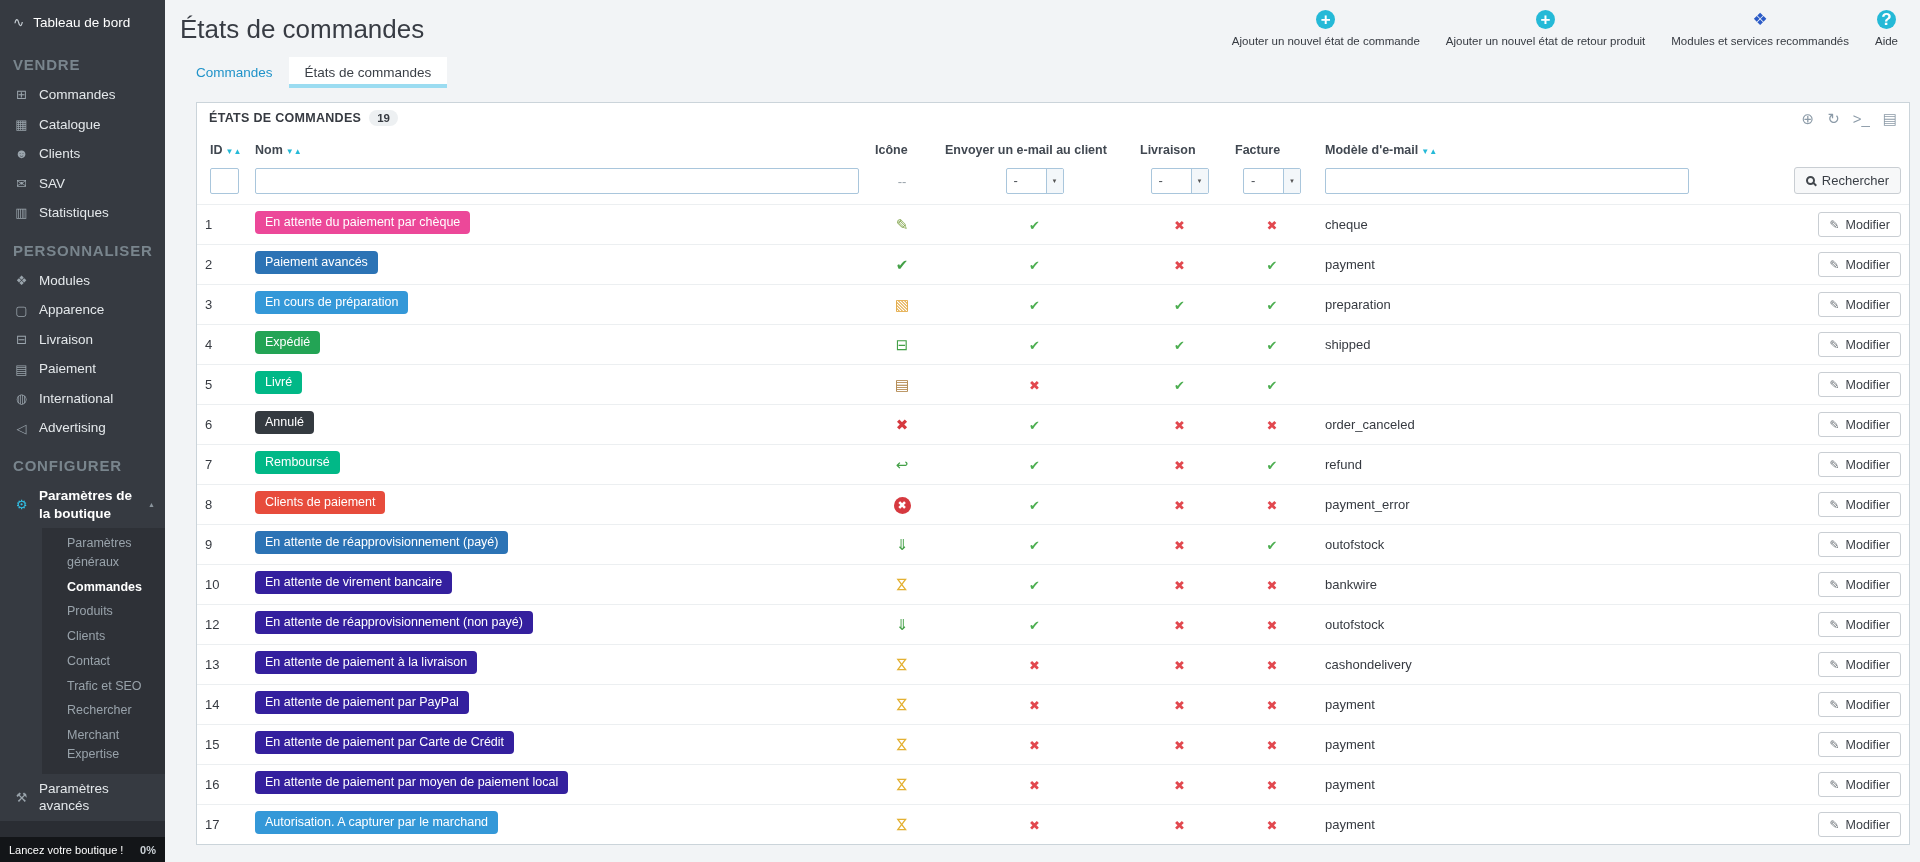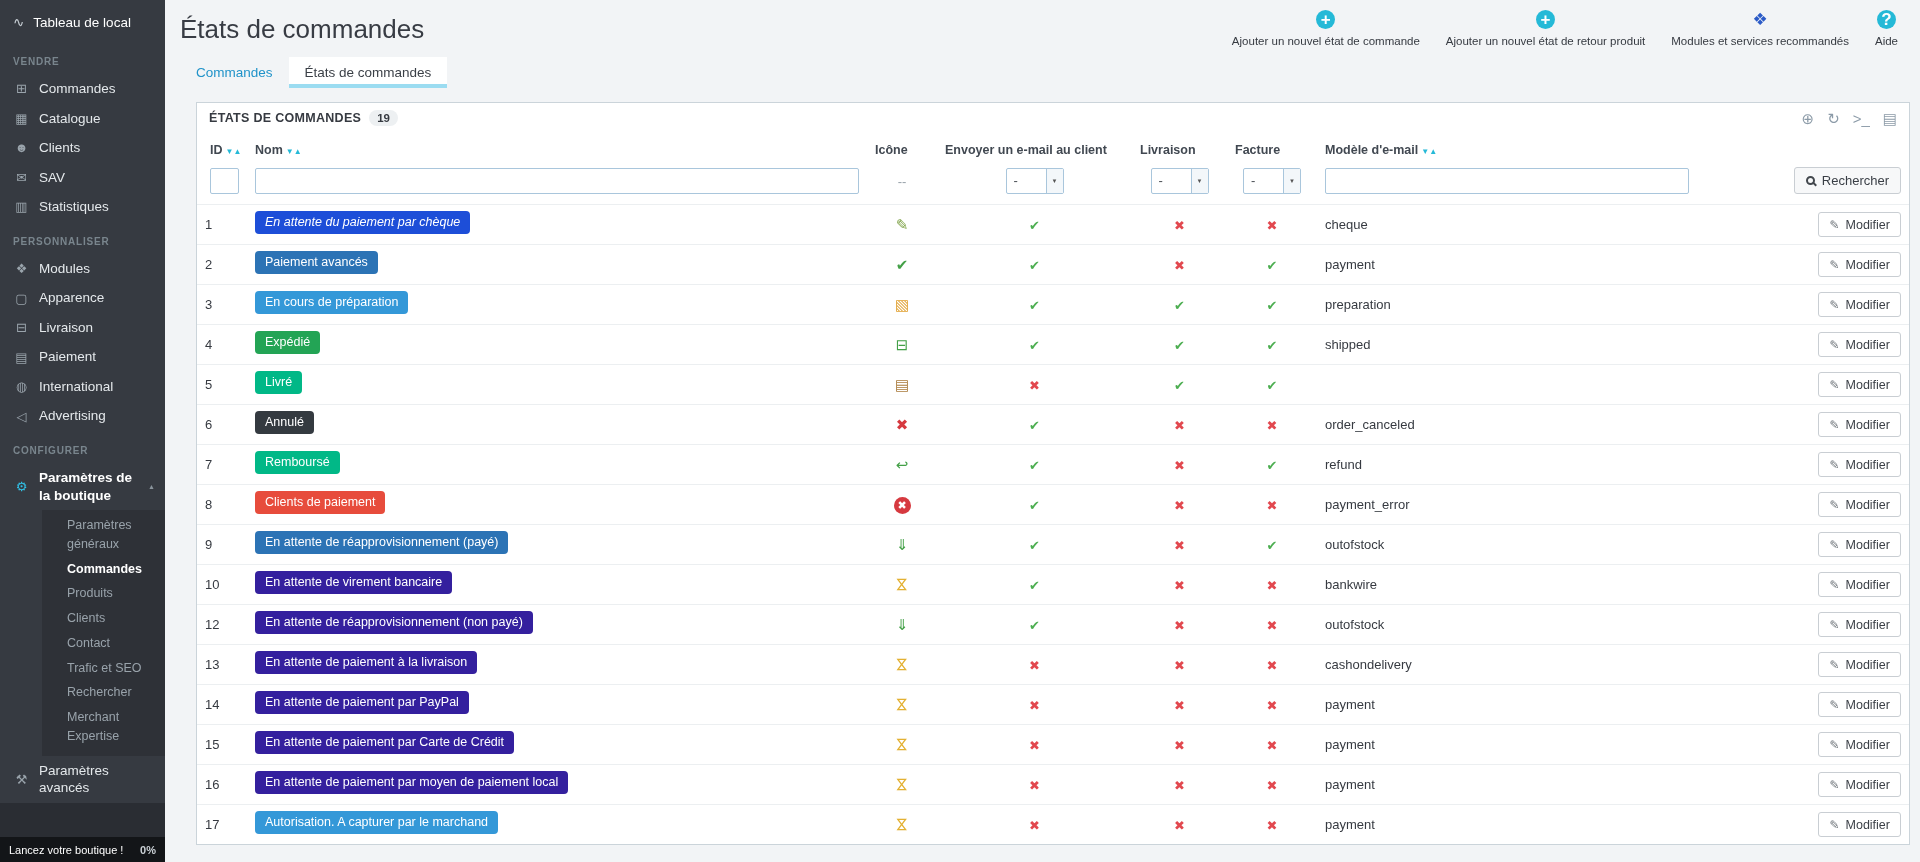--- a/index.html
+++ b/index.html
@@ -3,21 +3,21 @@
 <meta charset="utf-8">
 <style>
 *{box-sizing:border-box;}
 html,body{margin:0;padding:0;}
 body{width:1920px;height:862px;overflow:hidden;background:#F2F4F6;font-family:"Liberation Sans","DejaVu Sans",sans-serif;color:#363A41;}
 #app{display:flex;width:100%;height:100%;}
 
 
 .sidebar{width:165px;min-width:165px;background:#363A41;display:flex;flex-direction:column;}
 .sb-top-item{display:flex;align-items:center;gap:9px;padding:15px 12px 12px 13px;font-size:13.5px;color:#fff;cursor:pointer;}
-.sb-section-title{padding:14px 13px 7px;font-size:10px;font-weight:700;color:#79858D;letter-spacing:.8px;}
+.sb-section-title{padding:14px 13px 7px;font-size:15px;font-weight:700;color:#79858D;letter-spacing:.8px;}
 .sb-item{display:flex;align-items:center;gap:9px;padding:6px 10px 6px 13px;font-size:13.5px;color:#E4E8EB;cursor:pointer;}
 .sb-item .icn{width:17px;text-align:center;font-size:13px;flex:none;}
 .sb-item .sb-label{line-height:1.3;}
 .sb-item.active{color:#fff;font-weight:700;}
 .sb-item .chev{margin-left:auto;font-size:7px;width:auto;}
 .sb-sub{background:rgba(0,0,0,.14);padding:3px 0 7px;margin-left:42px;}
 .sb-sub-item{padding:3px 10px 3px 25px;font-size:12.5px;color:#99A3AB;cursor:pointer;line-height:1.5;}
 .sb-sub-item.active{color:#fff;font-weight:700;}
 .sb-fill{flex:1;background:#2A2D33;}
 .sb-footer{height:25px;background:#131518;display:flex;align-items:center;justify-content:space-between;padding:0 9px;font-size:11px;color:#fff;cursor:pointer;}
@@ -78,21 +78,21 @@
 .btn-edit .icn{font-size:12px;}
 </style>
 </head>
 <body>
 
 <div id="app" data-name="app">
 
   <aside class="sidebar" data-name="sidebar">
     <div class="sb-top-item" data-name="sidebar-item-tableau-de-bord">
       <span class="icn" data-name="dashboard-icon" style="color: rgb(196, 203, 209);">∿</span>
-      <span class="sb-label" data-name="sidebar-item-label">Tableau de local</span>
+      <span class="sb-label" data-name="sidebar-item-label">Tableau de bord</span>
     </div>
     <nav class="sb-nav" data-name="sidebar-nav">
         <div class="sb-section-title" data-name="sidebar-section-vendre">VENDRE</div>
         <div class="sb-item" data-name="sidebar-item-commandes">
           <span class="icn" data-name="orders-icon" style="color: rgb(154, 164, 172);">⊞</span>
           <span class="sb-label" data-name="sidebar-item-label">Commandes</span>
         </div>
         <div class="sb-item" data-name="sidebar-item-catalogue">
           <span class="icn" data-name="catalog-icon" style="color: rgb(154, 164, 172);">▦</span>
           <span class="sb-label" data-name="sidebar-item-label">Catalogue</span>
@@ -243,21 +243,21 @@
                 <td data-name="filter-cell-template"><input class="filter" data-name="filter-input-template" style=""></td>
                 <td class="cell-actions" data-name="filter-cell-actions"><button class="btn-search" data-name="search-button">
                     <span class="icn mag" data-name="search-icon"></span>
                     <span data-name="search-button-label">Rechercher</span>
                   </button></td>
               </tr>
           </thead>
           <tbody data-name="order-states-rows">
               <tr class="row" data-name="order-state-row">
                 <td class="cell-id" data-name="cell-id">1</td>
-                <td class="cell-name" data-name="cell-name"><span class="badge" data-name="status-badge" style="background: #1d4ed8; font-style: italic;">En attente du paiement par chèque</span></td>
+                <td class="cell-name" data-name="cell-name"><span class="badge" data-name="status-badge" style="background: #ec4899;">En attente du paiement par chèque</span></td>
                 <td class="c cell-icon" data-name="cell-icon"><span class="icn" data-name="cheque-icon" style="color: rgb(127, 163, 72);">✎</span></td>
                 <td class="c bool" data-name="cell-email"><span class="icn" data-name="yes-icon" style="color: rgb(77, 174, 81);">✔</span></td>
                 <td class="c bool" data-name="cell-delivery"><span class="icn" data-name="no-icon" style="color: rgb(226, 72, 79);">✖</span></td>
                 <td class="c bool" data-name="cell-invoice"><span class="icn" data-name="no-icon" style="color: rgb(226, 72, 79);">✖</span></td>
                 <td class="cell-template" data-name="cell-template">cheque</td>
                 <td class="cell-actions" data-name="cell-actions"><button class="btn-edit" data-name="edit-button">
                     <span class="icn" data-name="pencil-icon" style="color: rgb(107, 113, 119);">✎</span>
                     <span data-name="edit-button-label">Modifier</span>
                   </button></td>
               </tr>

